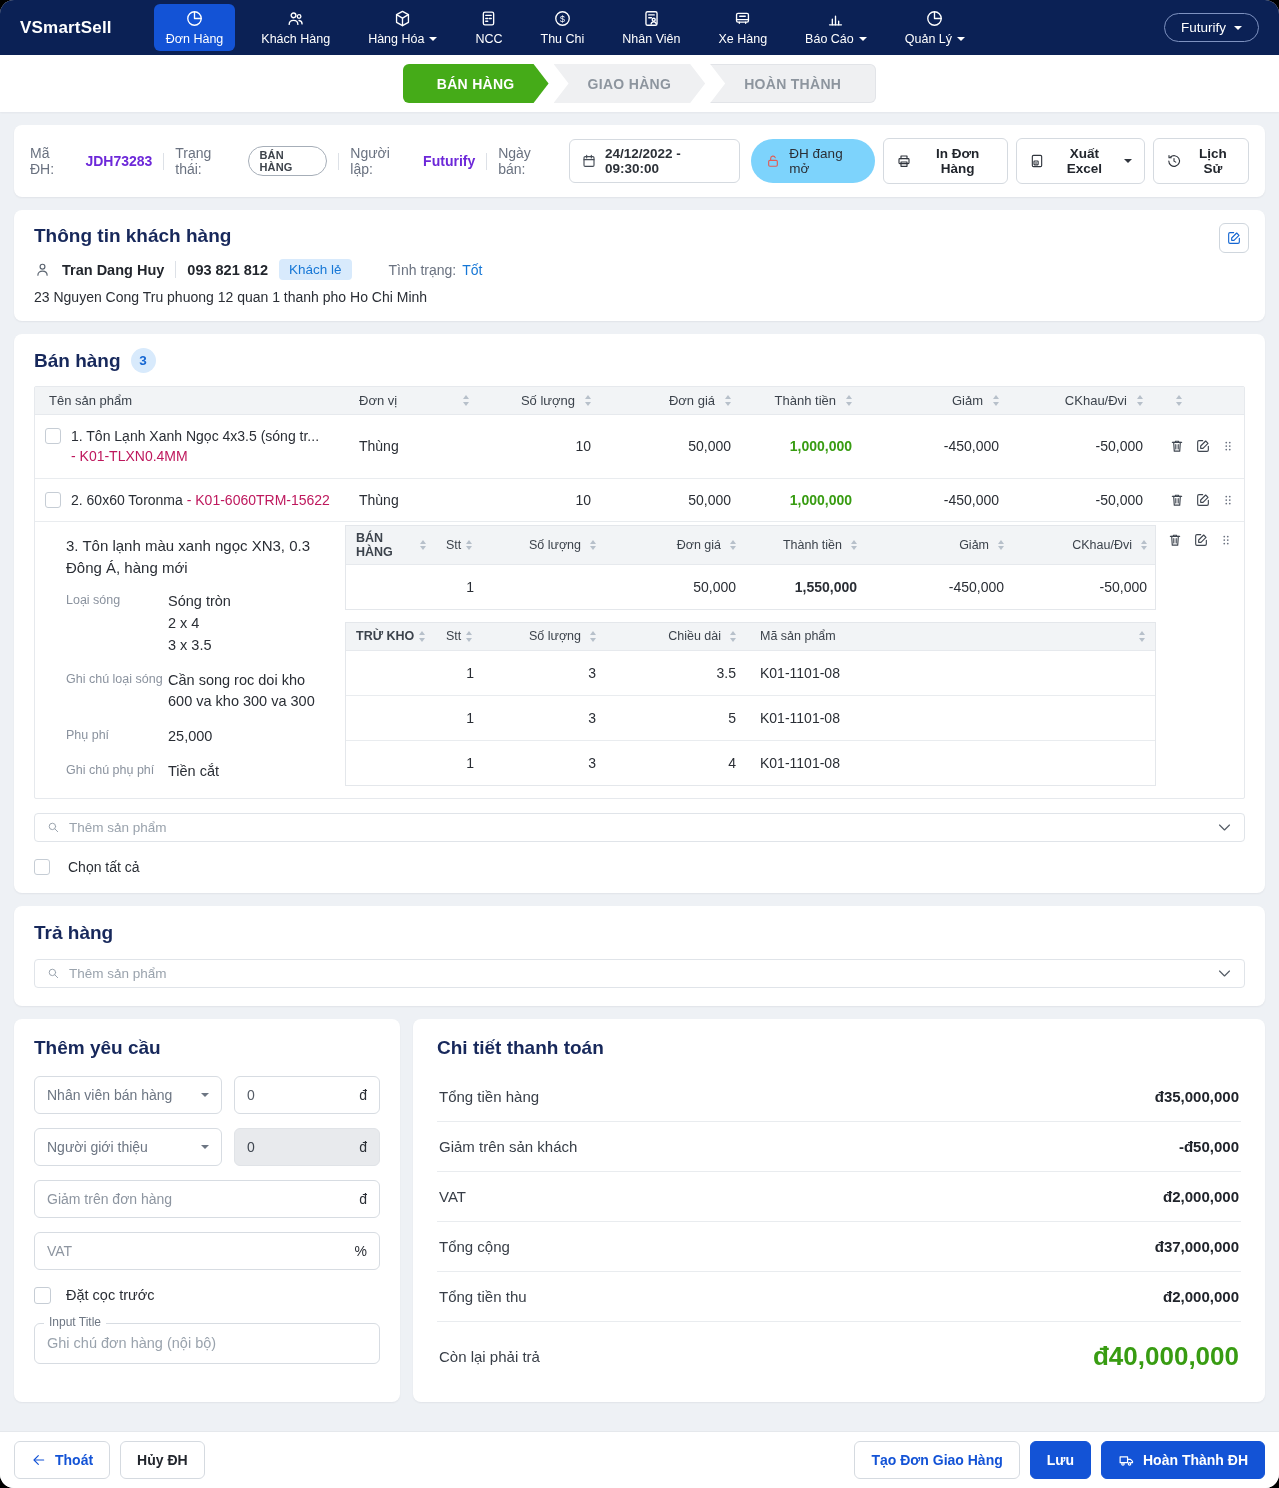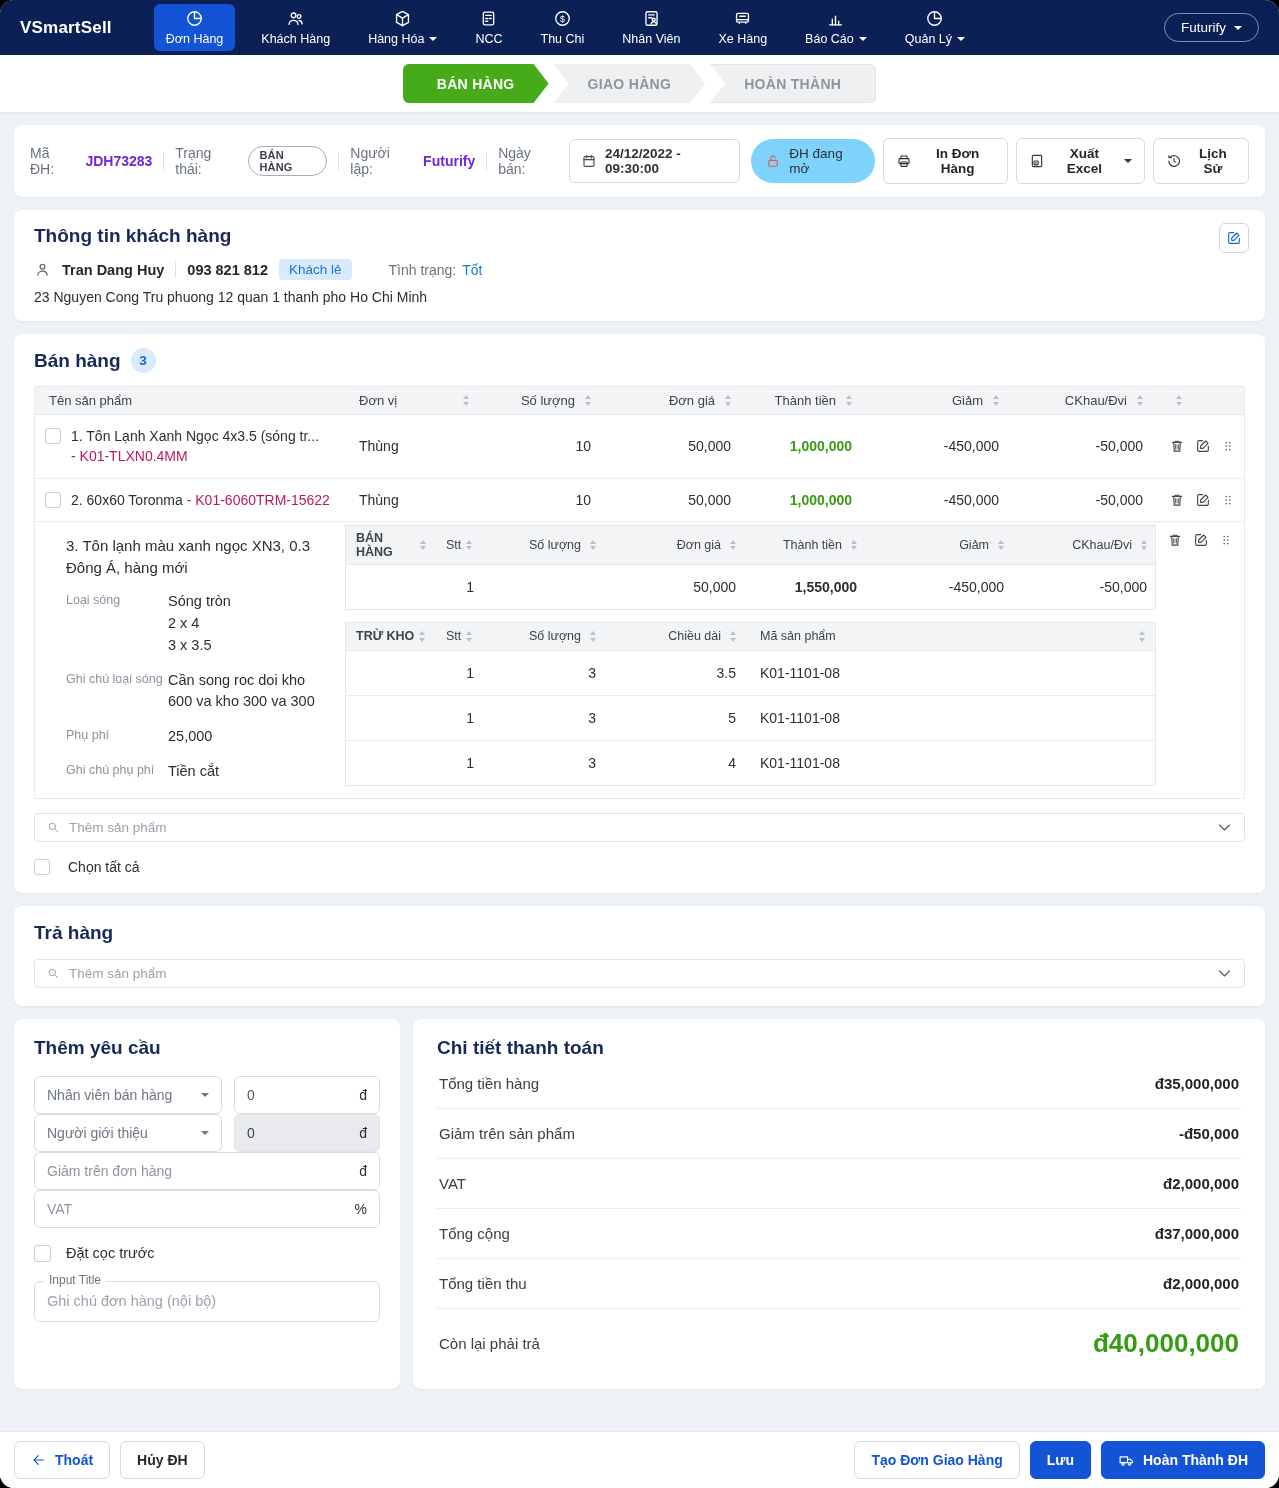--- a/index.html
+++ b/index.html
@@ -116,21 +116,21 @@
   .selall{display:flex;align-items:center;gap:18px;margin-top:17px;font-size:14px;color:#2a2e35;cursor:pointer}
 
   
   .retcard{padding:16px 20px 18px 20px}
   .retcard .searchbox{margin-top:15px}
 
   
   .bottomrow{display:flex;gap:13px;align-items:stretch}
   .extras{width:386px;flex-shrink:0;padding:18px 20px}
   .extras .h2{margin-bottom:17px}
-  .frow{display:flex;gap:12px;}
+  .frow{display:flex;gap:12px;margin-bottom:14px}
   .ctrl{height:38px;border:1px solid #d7dce2;border-radius:6px;display:flex;align-items:center;padding:0 12px;font-size:14px;background:#fff}
   .sel{width:188px;color:#6d7683;cursor:pointer}
   .sel .caret{margin-left:auto;border-top-color:#6d7683}
   .amt{flex:1;color:#7d8590}
   .amt input{border:none;outline:none;width:60px;font-size:14px;font-family:inherit;color:#555c66;background:transparent}
   .amt .suffix{margin-left:auto;color:#2a2e35}
   .amt.dis{background:#e8eaed;border-color:#e0e3e7}
   .amt.dis input{color:#3f4650}
   .fullinput{width:100%}
   .fullinput input{border:none;outline:none;flex:1;font-size:14px;font-family:inherit;color:#2a2e35;background:transparent}
@@ -793,27 +793,27 @@
           <span class="cb" style="margin-top:0;width:17px;height:17px"></span>
           <span>Đặt cọc trước</span>
         </label>
         <div class="fieldset">
           <span class="flabel">Input Title</span>
           <input type="text" placeholder="Ghi chú đơn hàng (nội bộ)" style="">
         </div>
       </div>
 
       <div class="card pay">
-        <div class="h2" style="margin-bottom:0">Chi tiết thanh toán</div>
+        <div class="h2" style="margin-bottom:13px">Chi tiết thanh toán</div>
         <div class="payrow">
           <span class="pl">Tổng tiền hàng</span>
             <span class="pv">đ35,000,000</span>
         </div>
         <div class="payrow">
-          <span class="pl">Giảm trên sản phẩm</span>
+          <span class="pl">Giảm trên sản khách</span>
             <span class="pv">-đ50,000</span>
         </div>
         <div class="payrow">
           <span class="pl">VAT</span>
             <span class="pv">đ2,000,000</span>
         </div>
         <div class="payrow">
           <span class="pl">Tổng cộng</span>
             <span class="pv">đ37,000,000</span>
         </div>

